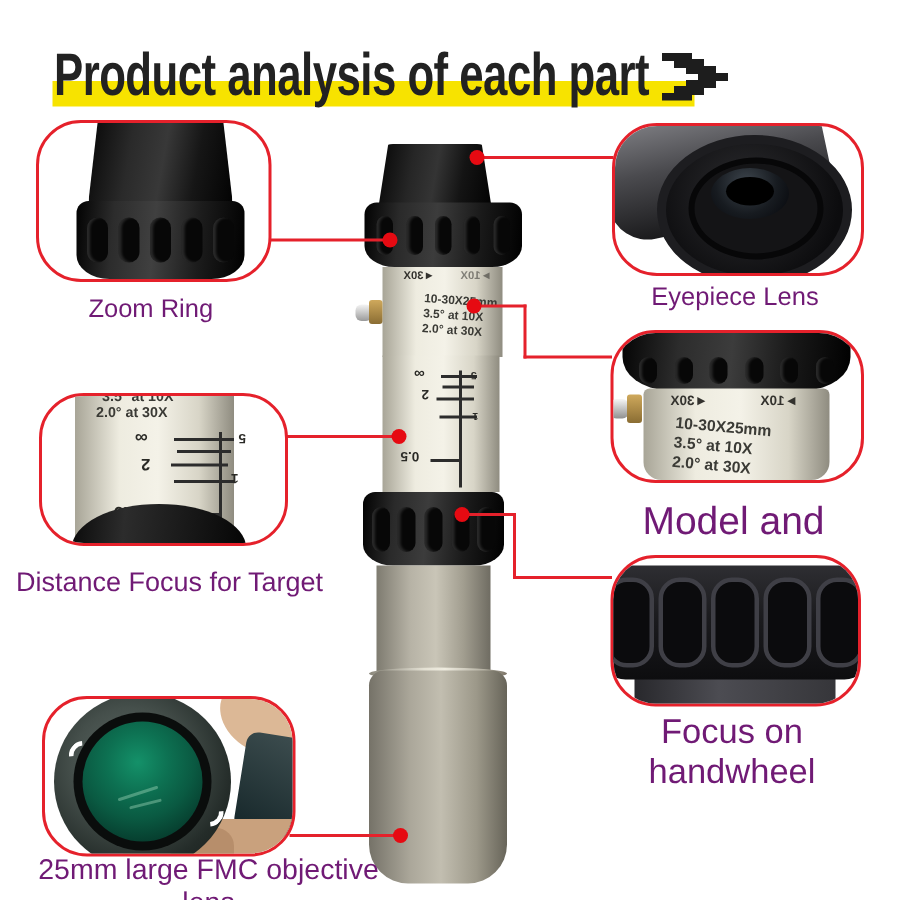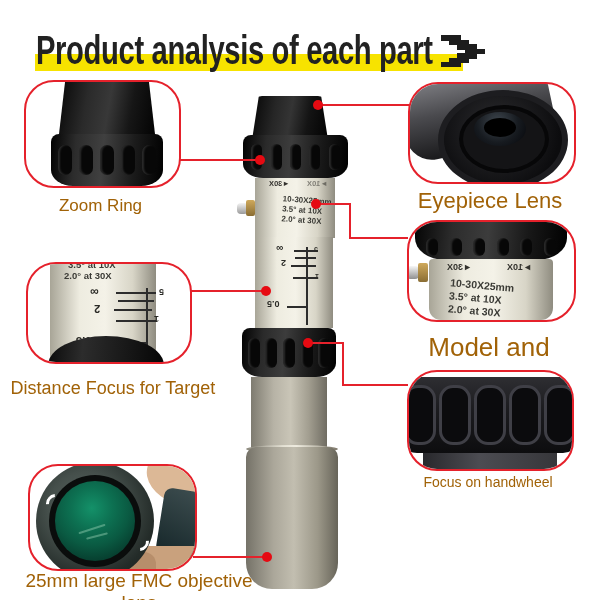--- a/index.html
+++ b/index.html
@@ -7,21 +7,21 @@
   .page{position:relative;width:600px;height:600px;background:#fff;overflow:hidden;}
 
   
   .hl-bar{position:absolute;left:35px;top:54px;width:428px;height:17px;background:#f7e300;}
   .title-text{position:absolute;left:36px;top:30px;font-size:40px;line-height:40px;font-weight:700;
     color:#222;letter-spacing:-0.5px;transform:scaleX(.73);transform-origin:left top;white-space:nowrap;}
   .title-arrow{position:absolute;left:441px;top:35px;}
 
   
   .card{position:absolute;background:#fff;border:2.5px solid #e5212b;border-radius:30px;overflow:hidden;}
-  .card-label{position:absolute;color:#a16207;text-align:center;}
+  .card-label{position:absolute;color:#701a75;text-align:center;}
 
   
   .rline{position:absolute;background:#e5212b;}
   .rdot{position:absolute;width:10px;height:10px;border-radius:50%;background:#e60a12;z-index:30;}
 
   
   .product{position:absolute;left:230px;top:90px;width:130px;height:510px;}
   .p-eyecup{position:absolute;left:22px;top:6px;width:76px;height:44px;
     background:linear-gradient(100deg,#050505,#262626 30%,#343434 50%,#141414 72%,#020202);
     clip-path:polygon(9% 0,91% 0,100% 100%,0 100%);border-radius:10px 10px 0 0;}
@@ -245,21 +245,21 @@
   </div>
   <div class="card-label" style="left:14px;top:570px;width:250px;font-size:19px;">25mm large FMC objective lens</div>
 
   <div class="card" style="left:408px;top:82px;width:164px;height:98px;">
     <div class="ce-body"></div>
     <div class="ce-face"></div>
     <div class="ce-ring2"></div>
     <div class="ce-lens"></div>
     <div class="ce-pupil"></div>
   </div>
-  <div class="card-label" style="left:408px;top:188px;width:164px;font-size:22px;">Eyepiece Lens</div>
+  <div class="card-label" style="left:408px;top:188px;width:164px;font-size:17px;">Eyepiece Lens</div>
 
   <div class="card" style="left:407px;top:220px;width:165px;height:98px;">
     <div class="cm-ring">
       <div class="slot"></div>
       <div class="slot"></div>
       <div class="slot"></div>
       <div class="slot"></div>
       <div class="slot"></div>
       <div class="slot"></div>
     </div>
@@ -282,15 +282,15 @@
   <div class="card" style="left:407px;top:370px;width:163px;height:97px;">
     <div class="cf-barrel"></div>
     <div class="cf-wheel">
       <div class="cf-slot"></div>
       <div class="cf-slot"></div>
       <div class="cf-slot"></div>
       <div class="cf-slot"></div>
       <div class="cf-slot"></div>
     </div>
   </div>
-  <div class="card-label" style="left:398px;top:474px;width:180px;font-size:14px;">Focus on handwheel</div>
+  <div class="card-label" style="left:398px;top:474px;width:180px;font-size:23px;">Focus on handwheel</div>
 
 </div>
 
 </body></html>

